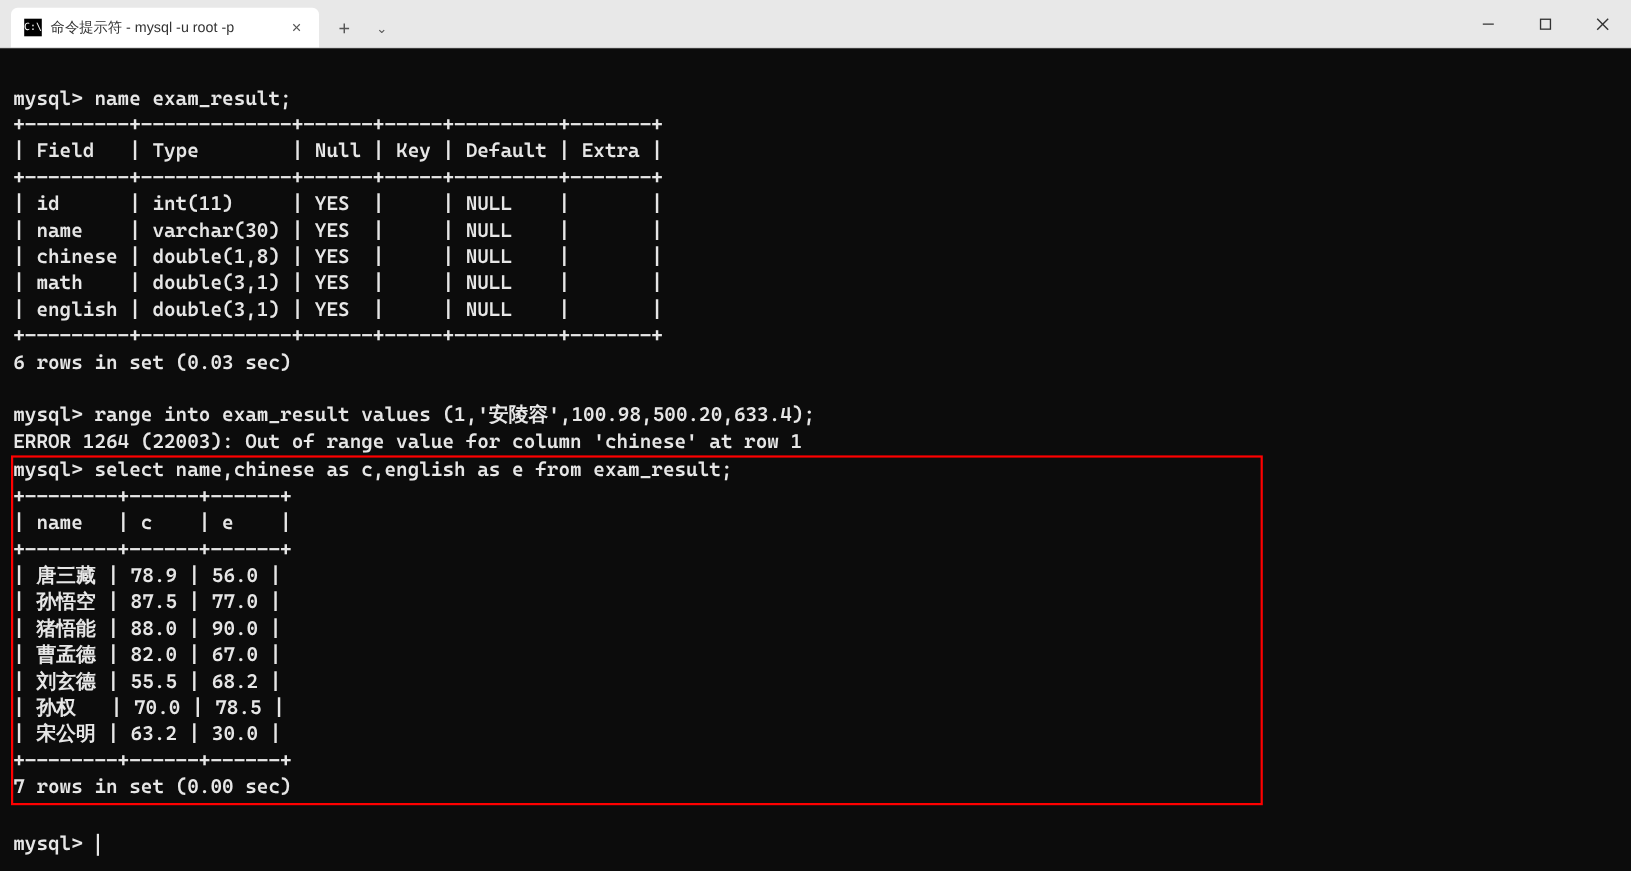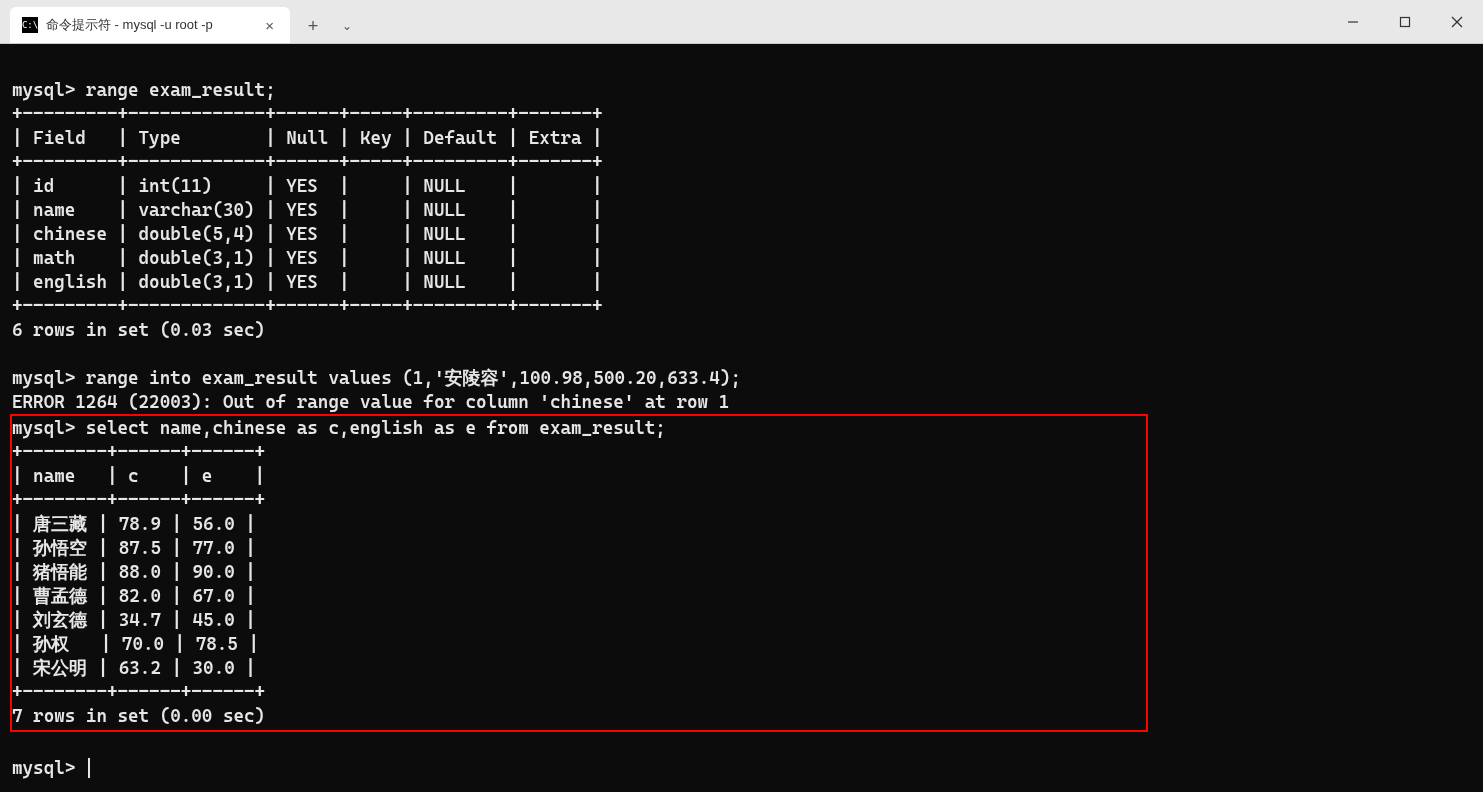--- a/index.html
+++ b/index.html
@@ -47,42 +47,42 @@
     <div class="win-btn">
         <svg width="12" height="12">
           <line x1="1" y1="1" x2="11" y2="11" stroke="#333" stroke-width="1.3"></line>
           <line x1="11" y1="1" x2="1" y2="11" stroke="#333" stroke-width="1.3"></line>
         </svg>
       </div>
   </div>
 </div>
 
 <div class="terminal">
-<span>mysql&gt; </span><span>range exam_result;</span>
+<span>mysql&gt; </span><span>name exam_result;</span>
 <span>+---------+-------------+------+-----+---------+-------+</span>
 <span>| Field   | Type        | Null | Key | Default | Extra |</span>
 <span>+---------+-------------+------+-----+---------+-------+</span>
 <span>| id      | int(11)     | YES  |     | NULL    |       |</span>
 <span>| name    | varchar(30) | YES  |     | NULL    |       |</span>
-<span>| chinese | double(5,4) | YES  |     | NULL    |       |</span>
+<span>| chinese | double(1,8) | YES  |     | NULL    |       |</span>
 <span>| math    | double(3,1) | YES  |     | NULL    |       |</span>
 <span>| english | double(3,1) | YES  |     | NULL    |       |</span>
 <span>+---------+-------------+------+-----+---------+-------+</span>
 <span>6 rows in set (0.03 sec)</span>
 
 <span>mysql&gt; </span><span>range into exam_result values (1,'安陵容',100.98,500.20,633.4);</span>
 <span>ERROR 1264 (22003): Out of range value for column 'chinese' at row 1</span>
 <div class="redbox"><span>mysql&gt; </span><span>select name,chinese as c,english as e from exam_result;</span>
 <span>+--------+------+------+</span>
 <span>| name   | c    | e    |</span>
 <span>+--------+------+------+</span>
 <span>| 唐三藏 | 78.9 | 56.0 |</span>
 <span>| 孙悟空 | 87.5 | 77.0 |</span>
 <span>| 猪悟能 | 88.0 | 90.0 |</span>
 <span>| 曹孟德 | 82.0 | 67.0 |</span>
-<span>| 刘玄德 | 34.7 | 45.0 |</span>
+<span>| 刘玄德 | 55.5 | 68.2 |</span>
 <span>| 孙权   | 70.0 | 78.5 |</span>
 <span>| 宋公明 | 63.2 | 30.0 |</span>
 <span>+--------+------+------+</span>
 <span>7 rows in set (0.00 sec)</span></div>
 
 <span>mysql&gt; </span><span class="cursor"></span>
 </div>
 
 </body></html>

